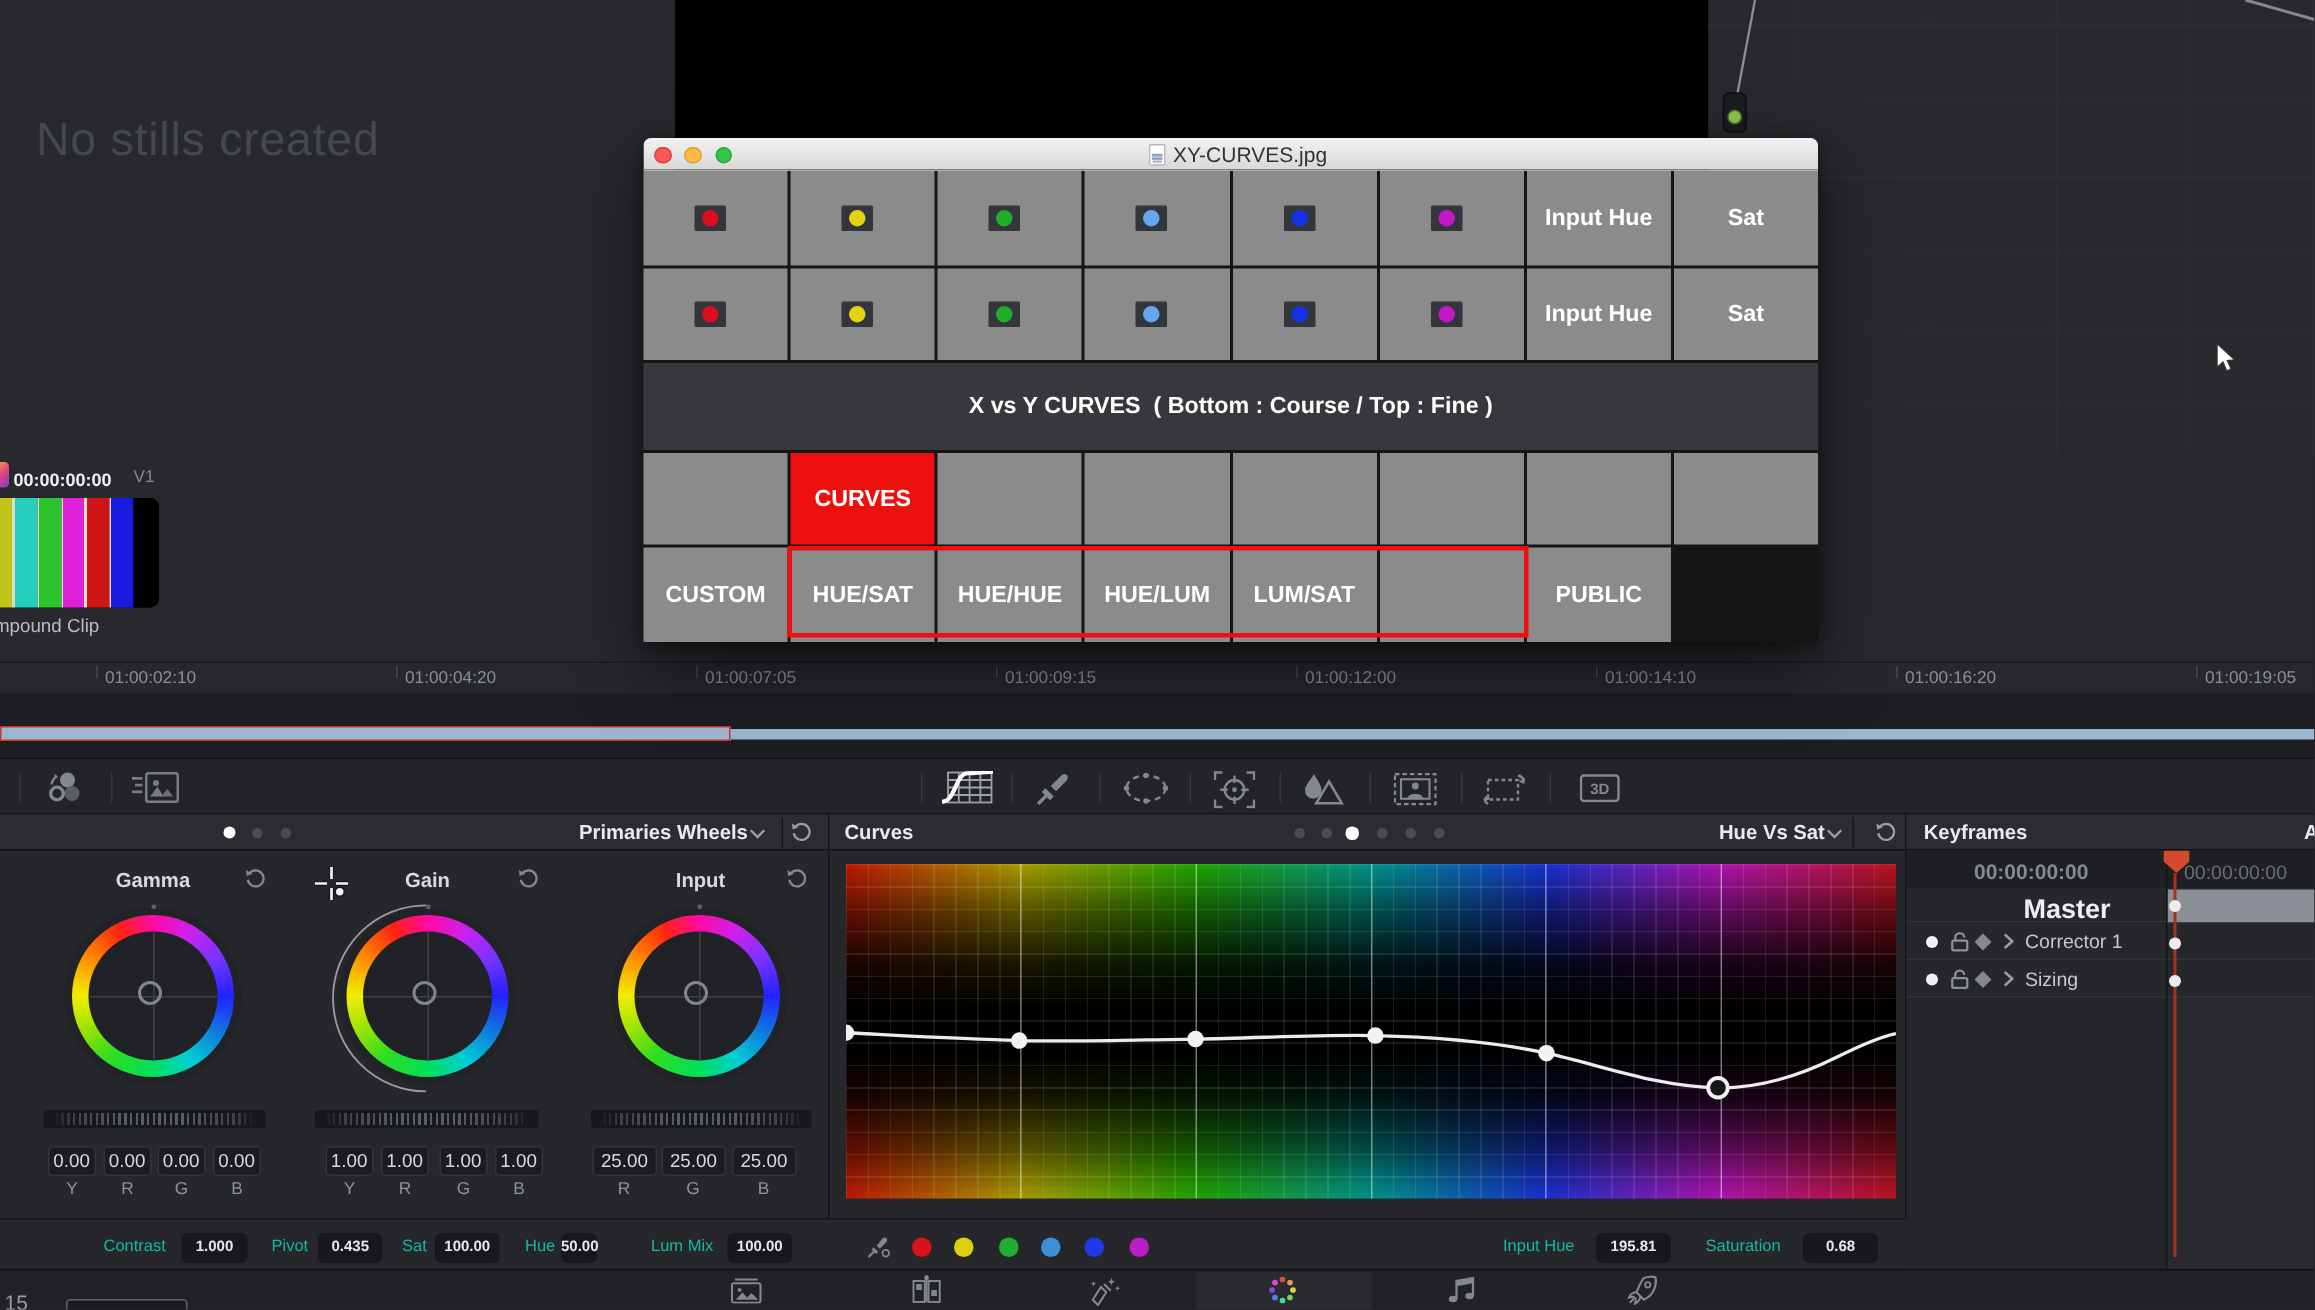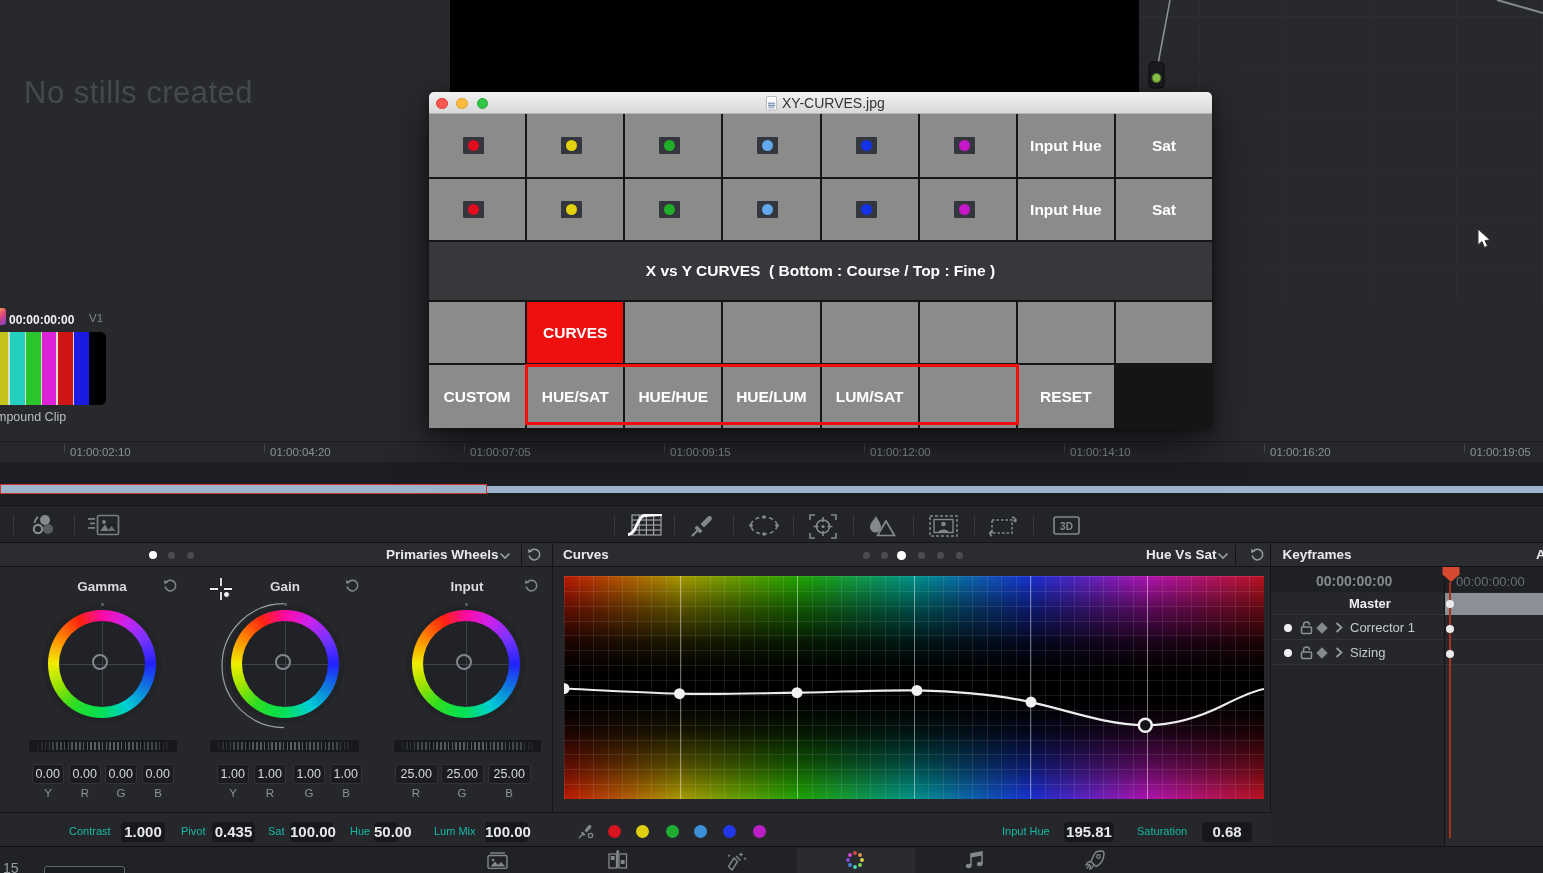--- a/index.html
+++ b/index.html
@@ -56,21 +56,21 @@
 .sbar { position:absolute; top:197px; height:12px; background:#17181c; border-radius:2px; overflow:hidden; }
 .sticks { position:absolute; left:6px; top:2px; right:6px; bottom:2px;
   background:repeating-linear-gradient(90deg, transparent 0 2.2px, #585c63 2.2px 3.8px);
   -webkit-mask-image:linear-gradient(90deg, transparent 0, rgba(0,0,0,.6) 10%, #000 35%, #000 65%, rgba(0,0,0,.6) 90%, transparent 100%); }
 
 .vbox { position:absolute; top:221px; height:19.5px; background:#1b1c20; border:1px solid #323439; border-radius:3px; color:#d6d8db; font-size:12.5px; text-align:center; line-height:18px; }
 .vlab { position:absolute; top:244px; font-size:11.5px; color:#8f939a; text-align:center; width:30px; }
 
 #crow { position:absolute; left:0; top:269px; width:1271px; height:34px; background:#26272b; border-top:1px solid #15161a; }
 .clab { position:absolute; top:12px; font-size:11px; color:#14b8a6; }
-.cbox { position:absolute; top:9px; height:20px; background:#17181c; border-radius:4px; color:#e6e8ea; font-size:15px; font-weight:bold; text-align:center; line-height:20px; }
+.cbox { position:absolute; top:9px; height:20px; background:#17181c; border-radius:4px; color:#e6e8ea; font-size:10px; font-weight:bold; text-align:center; line-height:20px; }
 
 #curvearea { left:11px; top:33px; width:700px; height:223px;
   background:linear-gradient(90deg,#bb1804 0%,#a89a00 16.67%,#21a400 33.33%,#00938a 50%,#1830cf 66.67%,#ad14ae 83.33%,#ba131f 100%); }
 #satfade { position:absolute; inset:0;
   background:linear-gradient(180deg, rgba(0,0,0,0) 0%, rgba(0,0,0,.5) 15%, rgba(0,0,0,.86) 30%, #000 43%, #000 57%, rgba(0,0,0,.86) 70%, rgba(0,0,0,.5) 85%, rgba(0,0,0,0) 100%); }
 #cgrid { position:absolute; inset:0;
   background:
     repeating-linear-gradient(90deg, rgba(255,255,255,.09) 0 1px, transparent 1px 14.58px),
     repeating-linear-gradient(180deg, rgba(255,255,255,.09) 0 1px, transparent 1px 14.87px); }
 .cmajor { position:absolute; top:0; width:1px; height:223px; background:rgba(255,255,255,.42); }
@@ -372,21 +372,21 @@
     <div class="phead" style="left:0;width:272px"></div>
     <div class="abs ptitle" style="left:11.5px;top:4px">Keyframes</div>
     <div class="abs ptitle" style="left:265px;top:4px">All</div>
     <div class="abs" style="left:0;top:49px;width:173px;height:254px;background:#242529"></div>
     <div class="abs" style="left:173px;top:49px;width:99px;height:254px;background:#292a2e"></div>
     <div class="abs" id="kf-tcrow">
       <div class="abs" style="left:45px;top:6px;font-size:14px;font-weight:bold;color:#868a90">00:00:00:00</div>
       <div class="abs" style="left:185px;top:6.5px;font-size:13px;color:#6b6f75">00:00:00:00</div>
     </div>
     <div class="kfrow" style="top:49px;height:23px;background:#26272b">
-      <div class="abs" style="left:78px;top:4px;font-size:13px;font-weight:bold;color:#eceef0">Master</div>
+      <div class="abs" style="left:78px;top:4px;font-size:18px;font-weight:bold;color:#eceef0">Master</div>
       <div class="abs" style="left:173.5px;top:0.5px;width:98.5px;height:22px;background:#8b8f96"></div>
     </div>
     <div class="kfrow" style="top:72px;background:#26272b">
       <div class="navdot" style="left:13px;top:8.5px;width:8px;height:8px;background:#f0f0f0"></div>
       <svg class="abs" style="left:29px;top:5.5px" width="13" height="14" viewBox="0 0 13 14">
           <rect x="1.5" y="6" width="10" height="6.5" rx="1" fill="none" stroke="#8d9096" stroke-width="1.5"></rect>
           <path d="M3.5 6 L3.5 4 A 3 3 0 0 1 9.5 4" fill="none" stroke="#8d9096" stroke-width="1.5"></path>
         </svg>
       <div class="abs" style="left:47px;top:8.5px;width:8px;height:8px;background:#85888d;transform:rotate(45deg)"></div>
       <svg class="abs" style="left:64px;top:7px" width="8" height="11" viewBox="0 0 8 11">
@@ -593,16 +593,16 @@
       <div class="cell"></div>
       <div class="cell"></div>
       <div class="cell"></div>
       <div class="cell"></div>
     <div class="cell">CUSTOM</div>
     <div class="cell">HUE/SAT</div>
     <div class="cell">HUE/HUE</div>
     <div class="cell">HUE/LUM</div>
     <div class="cell">LUM/SAT</div>
     <div class="cell"></div>
-    <div class="cell">RESET</div>
+    <div class="cell">PUBLIC</div>
   </div>
 </div>
 <div class="abs" id="redrect"></div>
 
 </body></html>

